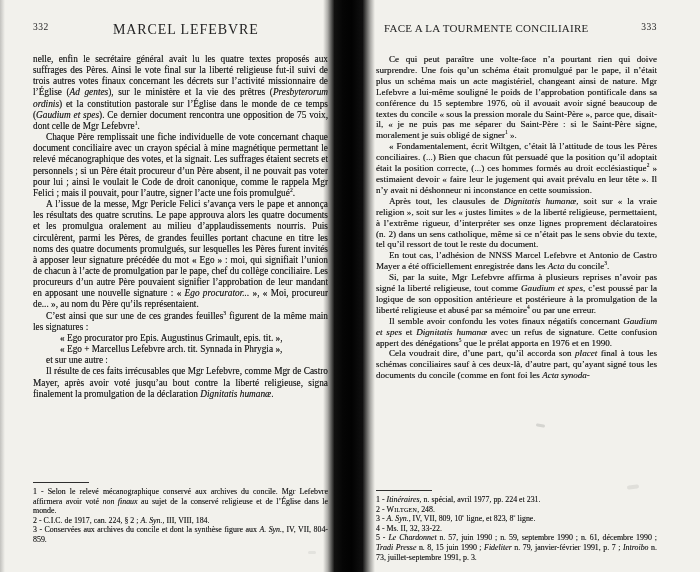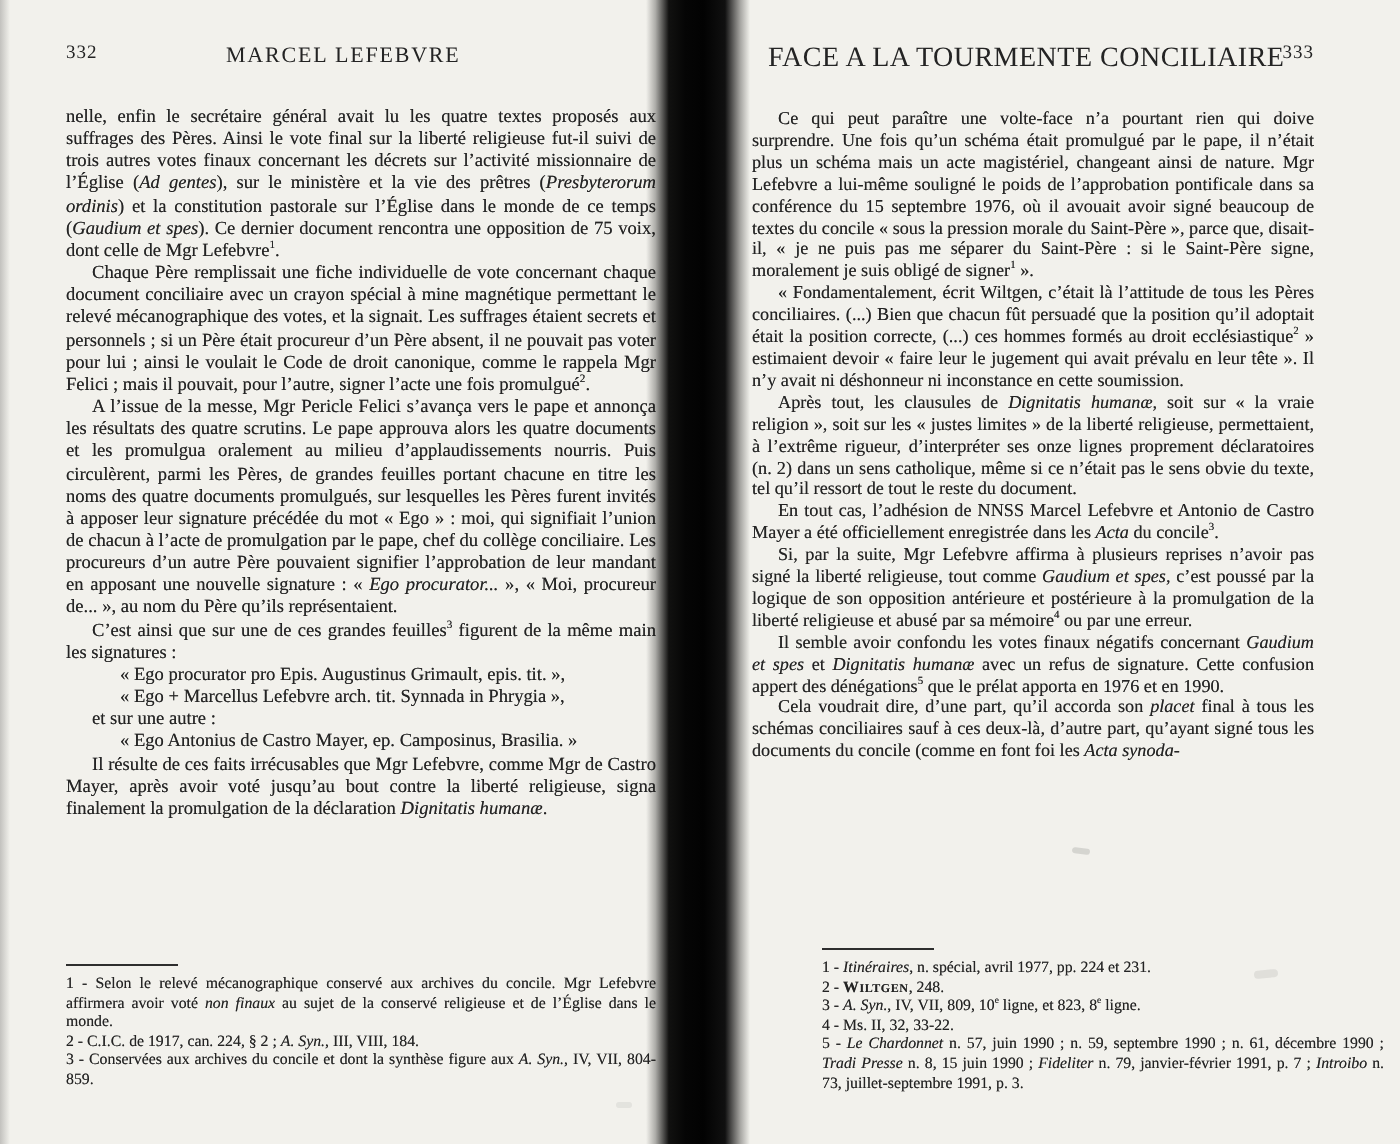--- a/index.html
+++ b/index.html
@@ -29,43 +29,43 @@
 
   .page { position: absolute; top: 22px; }
   .page-left  { left: 33px;  width: 295px; }
   .page-right { left: 376px; width: 281px; }
 
   .page-header { position: relative; height: 13px; font-size: 9.5px; }
   .page-number { position: absolute; top: 0; letter-spacing: 0.5px; }
   .page-left  .page-number { left: 0; }
   .page-right .page-number { right: 0; }
   .running-title { position: absolute; top: 0; white-space: nowrap; }
-  .page-left  .running-title { left: 80px; font-size: 11px;   letter-spacing: 0.9px; }
-  .page-right .running-title { left: 8px;  font-size: 14px; letter-spacing: 0.25px; }
+  .page-left  .running-title { left: 80px; font-size: 14px;   letter-spacing: 0.9px; }
+  .page-right .running-title { left: 8px;  font-size: 11px; letter-spacing: 0.25px; }
 
   .page-body {
     margin-top: 19px; text-align: justify; overflow: hidden;
     text-shadow: 0 0 0.3px rgba(30,30,30,0.65);
   }
   .page-left  .page-body { font-size: 9.3px; line-height: 11.15px; height: 420px; }
   .page-right .page-body { font-size: 9.1px; line-height: 10.9px;  height: 394px; }
 
   .page-body p { margin: 0; }
   p.indent   { text-indent: 13px; }
   p.noindent { text-indent: 0; }
   p.sig      { text-indent: 0; padding-left: 27px; text-align: left; }
 
   sup { font-size: 0.6em; vertical-align: super; line-height: 0; letter-spacing: 0; }
   .i  { font-style: italic; }
-  .sc { font-variant: small-caps; letter-spacing: 0.3px; font-weight: bold; }
+  .sc { font-variant: small-caps; letter-spacing: 0.3px; }
 
   .footnotes { position: absolute; left: 0; width: 100%;
                text-shadow: 0 0 0.3px rgba(30,30,30,0.6); }
   .page-left  .footnotes { top: 460px; }
-  .page-right .footnotes { top: 452px; margin-left: 35px; }
+  .page-right .footnotes { top: 468px; }
   .fn-rule { width: 56px; height: 0; border-top: 1px solid #2e2e2e; margin: 0 0 4px 0; }
   p.footnote { font-size: 7.9px; line-height: 9.6px; text-align: justify; margin: 0; }
 </style>
 </head>
 <body>
 
 <div class="scan-edge-left"></div>
 
 <div class="page page-left">
   <div class="page-header">
@@ -73,21 +73,20 @@
     <span class="running-title">MARCEL LEFEBVRE</span>
   </div>
   <div class="page-body">
       <p class="noindent"><span>nelle, enfin le secrétaire général avait lu les quatre textes proposés aux suffrages des Pères. Ainsi le vote final sur la liberté religieuse fut-il suivi de trois autres votes finaux concernant les décrets sur l’activité missionnaire de l’Église (</span><span class="i">Ad gentes</span><span>), sur le ministère et la vie des prêtres (</span><span class="i">Presbyterorum ordinis</span><span>) et la constitution pastorale sur l’Église dans le monde de ce temps (</span><span class="i">Gaudium et spes</span><span>). Ce dernier document rencontra une opposition de 75 voix, dont celle de Mgr Lefebvre</span><sup>1</sup><span>.</span></p>
       <p class="indent"><span>Chaque Père remplissait une fiche individuelle de vote concernant chaque document conciliaire avec un crayon spécial à mine magnétique permettant le relevé mécanographique des votes, et la signait. Les suffrages étaient secrets et personnels ; si un Père était procureur d’un Père absent, il ne pouvait pas voter pour lui ; ainsi le voulait le Code de droit canonique, comme le rappela Mgr Felici ; mais il pouvait, pour l’autre, signer l’acte une fois promulgué</span><sup>2</sup><span>.</span></p>
       <p class="indent"><span>A l’issue de la messe, Mgr Pericle Felici s’avança vers le pape et annonça les résultats des quatre scrutins. Le pape approuva alors les quatre documents et les promulgua oralement au milieu d’applaudissements nourris. Puis circulèrent, parmi les Pères, de grandes feuilles portant chacune en titre les noms des quatre documents promulgués, sur lesquelles les Pères furent invités à apposer leur signature précédée du mot « Ego » : moi, qui signifiait l’union de chacun à l’acte de promulgation par le pape, chef du collège conciliaire. Les procureurs d’un autre Père pouvaient signifier l’approbation de leur mandant en apposant une nouvelle signature : « </span><span class="i">Ego procurator...</span><span> », « Moi, procureur de... », au nom du Père qu’ils représentaient.</span></p>
       <p class="indent"><span>C’est ainsi que sur une de ces grandes feuilles</span><sup>3</sup><span> figurent de la même main les signatures :</span></p>
       <p class="sig"><span>« Ego procurator pro Epis. Augustinus Grimault, epis. tit. »,</span></p>
       <p class="sig"><span>« Ego + Marcellus Lefebvre arch. tit. Synnada in Phrygia »,</span></p>
       <p class="indent"><span>et sur une autre :</span></p>
-      <p class="sig"><span>« Ego Antonius de Castro Mayer, ep. Camposinus, Brasilia. »</span></p>
       <p class="indent"><span>Il résulte de ces faits irrécusables que Mgr Lefebvre, comme Mgr de Castro Mayer, après avoir voté jusqu’au bout contre la liberté religieuse, signa finalement la promulgation de la déclaration </span><span class="i">Dignitatis humanæ</span><span>.</span></p>
     </div>
   <div class="footnotes">
     <div class="fn-rule"></div>
     <div>
         <p class="footnote"><span>1 - Selon le relevé mécanographique conservé aux archives du concile. Mgr Lefebvre affirmera avoir voté </span><span class="i">non finaux</span><span> au sujet de la conservé religieuse et de l’Église dans le monde.</span></p>
         <p class="footnote"><span>2 - C.I.C. de 1917, can. 224, § 2 ; </span><span class="i">A. Syn.</span><span>, III, VIII, 184.</span></p>
         <p class="footnote"><span>3 - Conservées aux archives du concile et dont la synthèse figure aux </span><span class="i">A. Syn.</span><span>, IV, VII, 804-859.</span></p>
       </div>
   </div>

